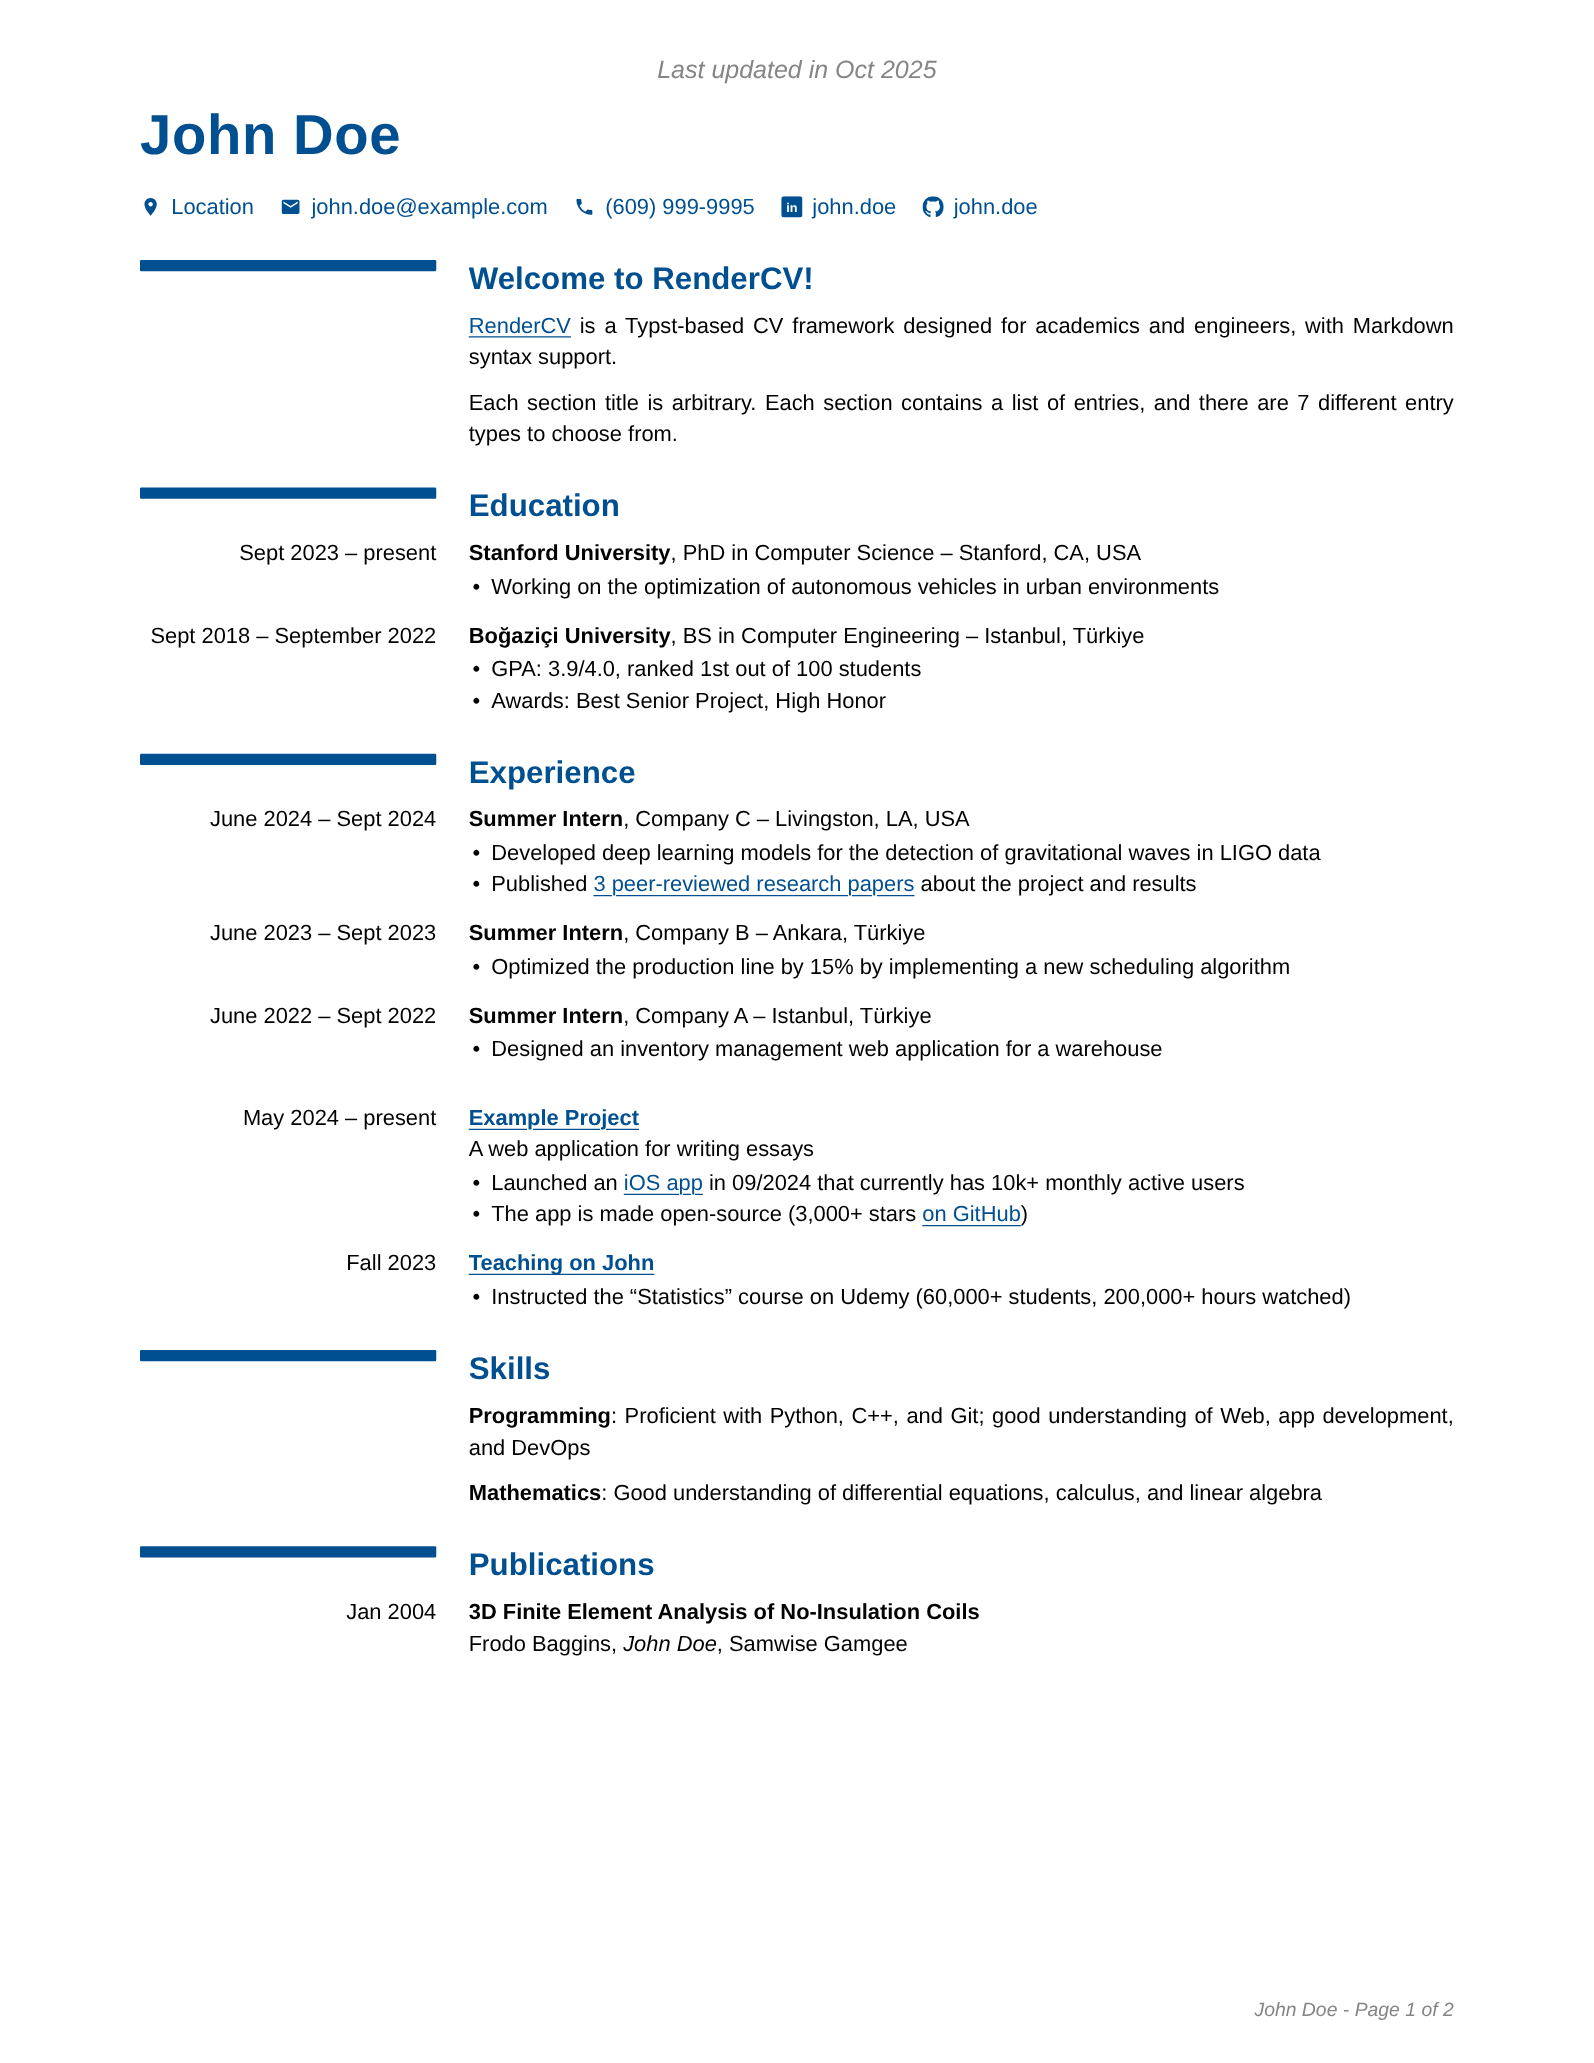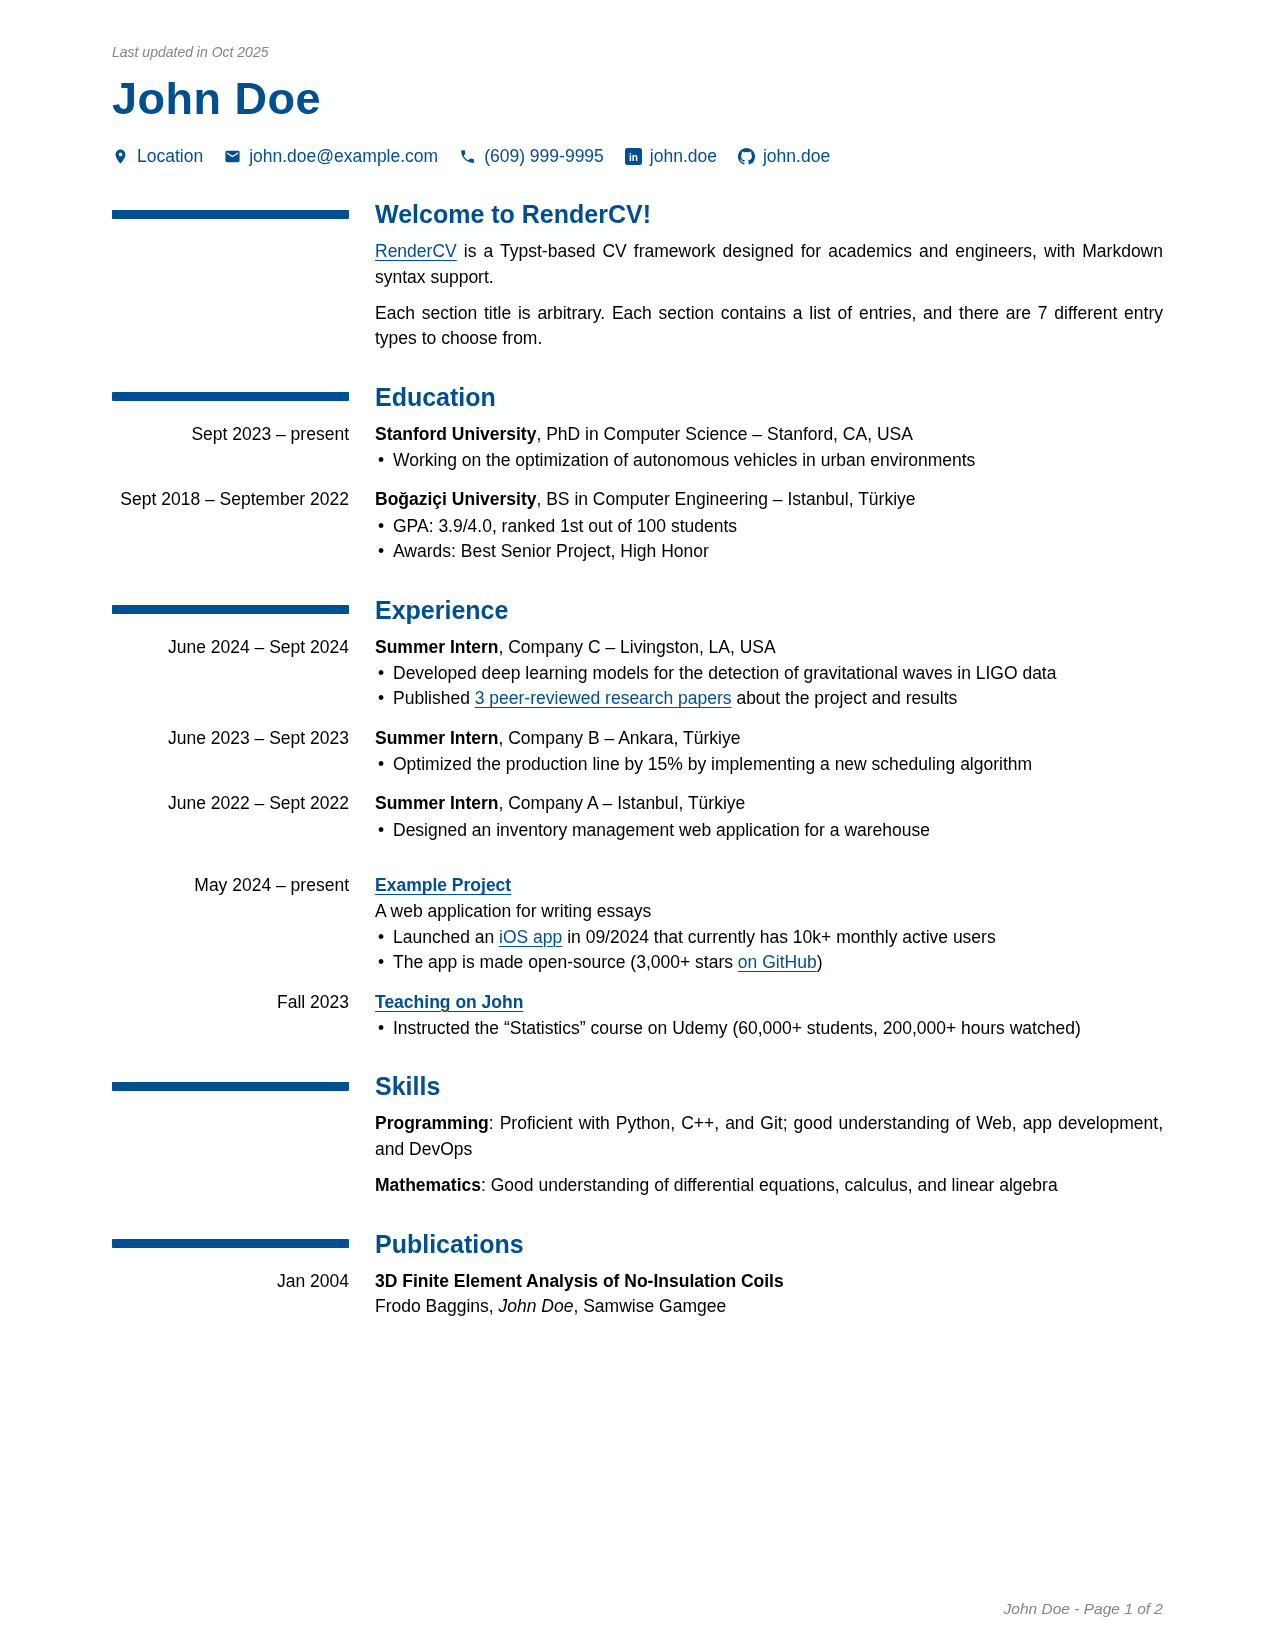--- a/index.html
+++ b/index.html
@@ -10,27 +10,27 @@
     position:relative;
     width:1275px; height:1650px;
     margin:0 auto;
     background:#ffffff;
     padding:42px 112px 30px 112px;
     display:flex; flex-direction:column;
     overflow:hidden;
     font-family:"Liberation Sans","DejaVu Sans",sans-serif;
     font-size:17.5px; line-height:1.45; color:#000;
   }
-  .updated { text-align:left; font-style:italic; color:var(--gray); font-size:14px; }
+  .updated { text-align:center; font-style:italic; color:var(--gray); font-size:20px; }
   .name { color:var(--accent); font-size:45px; font-weight:700; line-height:1.1; margin-top:12px; letter-spacing:0.5px; }
   .contact { display:flex; align-items:center; gap:21px; margin-top:20px; color:var(--accent); }
   .citem { display:inline-flex; align-items:center; gap:8px; }
   .cicon { width:17px; height:17px; fill:currentColor; flex:none; display:block; }
   .section { margin-top:30px; }
-  .section-header { display:flex; align-items:center; margin-bottom:10px; }
+  .section-header { display:flex; align-items:flex-start; margin-bottom:10px; }
   .section-bar { width:237px; height:9px; border-radius:1px; background:var(--accent); margin-right:26px; flex:none; }
   .section-title { color:var(--accent); font-size:25px; font-weight:700; line-height:1.2; }
   .indent { margin-left:263px; }
   .para { text-align:justify; margin-bottom:11px; }
   .para:last-child { margin-bottom:0; }
   .entry { display:flex; margin-bottom:14px; }
   .entry:last-child { margin-bottom:0; }
   .date-col { width:237px; flex:none; margin-right:26px; text-align:right; }
   .content-col { flex:1; min-width:0; }
   .b { font-weight:700; }

